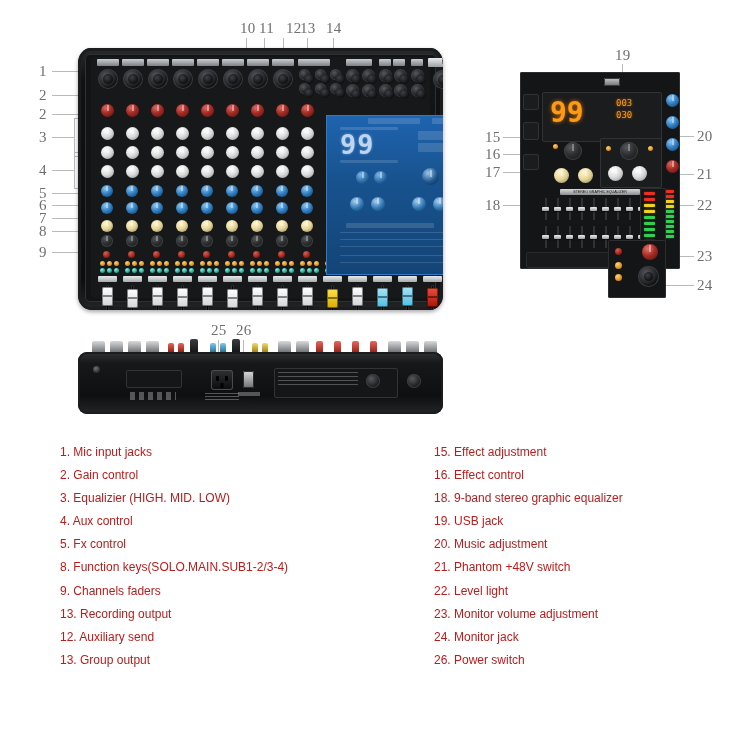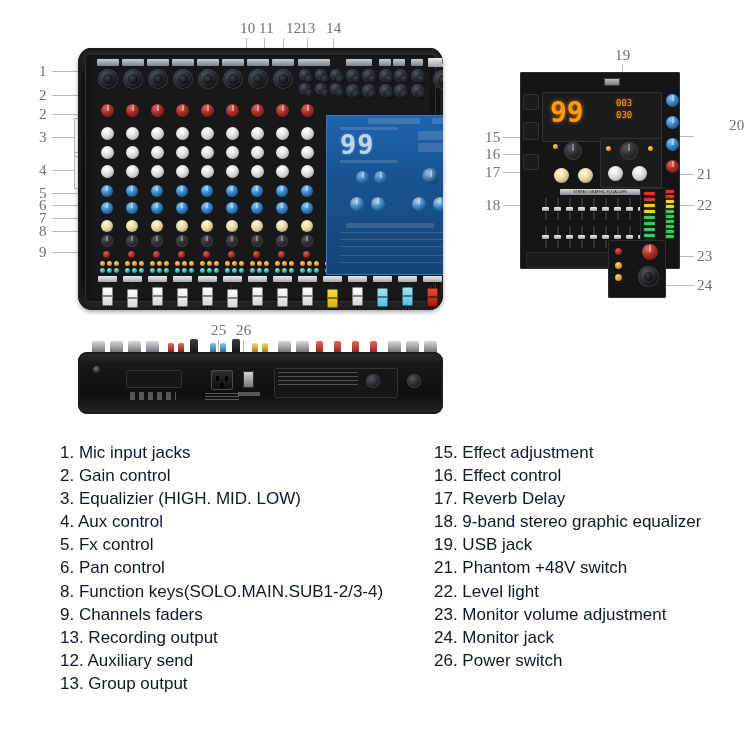--- a/index.html
+++ b/index.html
@@ -134,21 +134,21 @@
   .acsock:before{content:"";position:absolute;left:5px;top:6px;width:3px;height:5px;
     border-radius:1px;background:#000;box-shadow:9px 0 0 #000,4.5px 7px 0 #000;}
   .pwrsw{position:absolute;width:11px;height:17px;border-radius:2px;
     background:linear-gradient(180deg,#d9dbdd,#6e7173);box-shadow:inset 0 0 0 1px #2b2d2f;}
 
   
   .legend{position:absolute;left:0;top:441px;width:750px;height:300px;}
   .legcol{position:absolute;top:0;}
   .legcol.left{left:60px;width:370px;}
   .legcol.right{left:434px;width:310px;}
-  .legitem{font-size:17px;line-height:23.1px;color:#0f172a;white-space:nowrap;}
+  .legitem{font-size:12px;line-height:23.1px;color:#b91c1c;white-space:nowrap;}
 </style>
 </head>
 <body>
 
 <div class="stage">
 
   <div>
     <div class="cn" style="left:240px;top:20px;">10</div>
     <div class="cn" style="left:259px;top:20px;">11</div>
     <div class="cn" style="left:286px;top:20px;">12</div>
@@ -538,21 +538,21 @@
 
     <div class="cn" style="left:485px;top:146px;">16</div>
     <div class="ln-h" style="left:503px;top:154px;width:38px;"></div>
 
     <div class="cn" style="left:485px;top:164px;">17</div>
     <div class="ln-h" style="left:503px;top:172px;width:58px;"></div>
 
     <div class="cn" style="left:485px;top:197px;">18</div>
     <div class="ln-h" style="left:503px;top:205px;width:42px;"></div>
 
-    <div class="cn" style="left:697px;top:117px;margin-left:32px;">20</div>
+    <div class="cn" style="left:697px;top:128px;">20</div>
     <div class="ln-h" style="left:660px;top:136px;width:34px;"></div>
 
     <div class="cn" style="left:697px;top:166px;">21</div>
     <div class="ln-h" style="left:648px;top:174px;width:46px;"></div>
 
     <div class="cn" style="left:697px;top:197px;">22</div>
     <div class="ln-h" style="left:664px;top:205px;width:30px;"></div>
 
     <div class="cn" style="left:697px;top:248px;">23</div>
     <div class="ln-h" style="left:655px;top:256px;width:39px;"></div>
@@ -722,33 +722,32 @@
     <div style="position:absolute;left:329px;top:22px;width:14px;height:14px;border-radius:50%;background:radial-gradient(circle at 38% 34%,#55585c,#1b1d1f 65%,#0a0a0b);box-shadow:inset 0 0 0 1px #3a3d41;"></div>
   </div>
 
   <div class="legend">
     <div class="legcol left">
       <div class="legitem">1. Mic input jacks</div>
       <div class="legitem">2. Gain control</div>
       <div class="legitem">3. Equalizier (HIGH. MID. LOW)</div>
       <div class="legitem">4. Aux control</div>
       <div class="legitem">5. Fx control</div>
-      <div class="legitem">6. Pan control</div>
       <div class="legitem">8. Function keys(SOLO.MAIN.SUB1-2/3-4)</div>
       <div class="legitem">9. Channels faders</div>
       <div class="legitem">13. Recording output</div>
       <div class="legitem">12. Auxiliary send</div>
       <div class="legitem">13. Group output</div>
     </div>
     <div class="legcol right">
       <div class="legitem">15. Effect adjustment</div>
       <div class="legitem">16. Effect control</div>
-      <div class="legitem">17. Reverb Delay</div>
       <div class="legitem">18. 9-band stereo graphic equalizer</div>
       <div class="legitem">19. USB jack</div>
+      <div class="legitem">20. Music adjustment</div>
       <div class="legitem">21. Phantom +48V switch</div>
       <div class="legitem">22. Level light</div>
       <div class="legitem">23. Monitor volume adjustment</div>
       <div class="legitem">24. Monitor jack</div>
       <div class="legitem">26. Power switch</div>
     </div>
   </div>
 
 </div>
 

